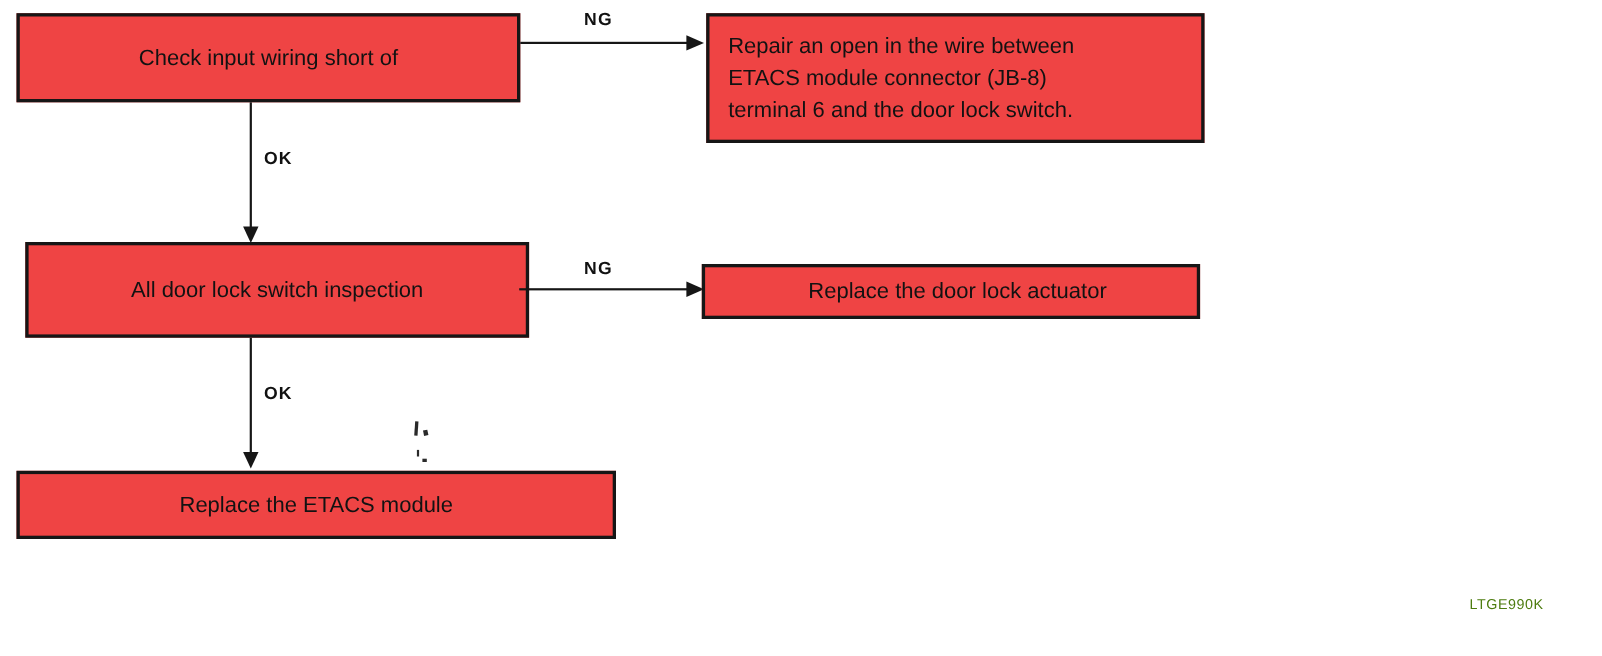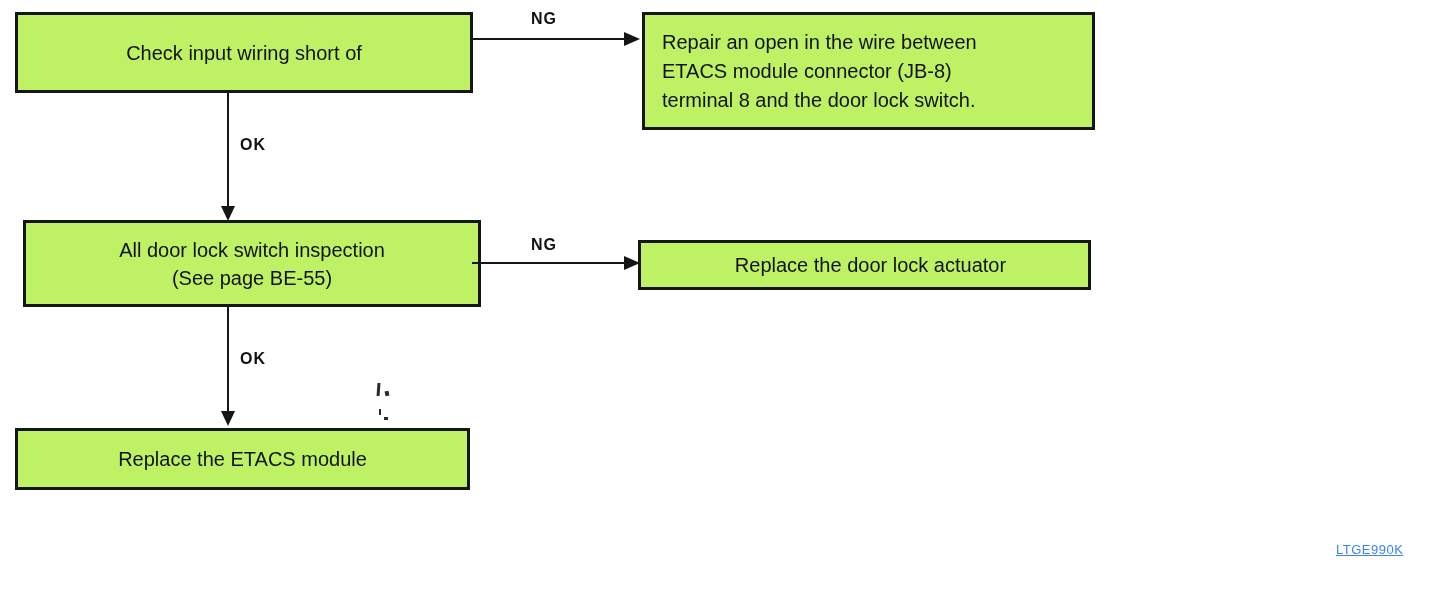--- a/index.html
+++ b/index.html
@@ -13,36 +13,36 @@
     height: 596px;
     background: #ffffff;
     font-family: "Liberation Sans", "DejaVu Sans", sans-serif;
     color: #121212;
     overflow: hidden;
   }
   .fbox {
     position: absolute;
     box-sizing: border-box;
     border: 3px solid #161616;
-    background: #bef264;
+    background: #ef4444;
     display: flex;
     flex-direction: column;
     justify-content: center;
     font-size: 20px;
     line-height: 28px;
     color: #121212;
   }
   .fbox.centered { align-items: center; text-align: center; }
   .fbox.leftal   { align-items: flex-start; text-align: right; padding-left: 17px; padding-right: 8px; line-height: 29px; }
 
   .box-check      { left: 15px;  top: 12px;  width: 458px; height: 81px;  }
   .box-repair     { left: 642px; top: 12px;  width: 453px; height: 118px; }
   .box-inspection { left: 23px;  top: 220px; width: 458px; height: 87px;  }
   .box-actuator   { left: 638px; top: 240px; width: 453px; height: 50px; padding-left: 12px;  }
-  .box-etacs      { left: 15px;  top: 428px; width: 455px; height: 62px;  }
+  .box-etacs      { left: 15px;  top: 428px; width: 545px; height: 62px;  }
 
   .hline { position: absolute; height: 2px; background: #161616; }
   .vline { position: absolute; width: 2px;  background: #161616; }
   .arrowhead-right {
     position: absolute; width: 0; height: 0;
     border-top: 7px solid transparent;
     border-bottom: 7px solid transparent;
     border-left: 16px solid #161616;
   }
   .arrowhead-down {
@@ -57,22 +57,21 @@
     font-weight: bold;
     letter-spacing: 1px;
     color: #111111;
   }
   .footer-code {
     position: absolute;
     left: 1336px;
     top: 542px;
     font-size: 13px;
     letter-spacing: 0.5px;
-    color: #3b82f6;
-    text-decoration: underline;
+    color: #4d7c0f;
   }
   .speck { position: absolute; background: #2a2a2a; }
   .speck1 { left: 377px; top: 383px; width: 3px; height: 13px; transform: rotate(4deg); }
   .speck2 { left: 385px; top: 391px; width: 4px; height: 5px;  transform: rotate(-12deg); }
   .speck3 { left: 379px; top: 409px; width: 2px; height: 6px; }
   .speck4 { left: 384px; top: 417px; width: 4px; height: 3px; }
 </style>
 </head>
 <body>
 
@@ -82,30 +81,29 @@
     <div>Check input wiring short of</div>
   </div>
 
   <div class="hline" style="left:473px; top:38px; width:153px;"></div>
   <div class="arrowhead-right" style="left:624px; top:32px;"></div>
   <div class="flow-label" style="left:531px; top:10px;">NG</div>
 
   <div class="fbox leftal box-repair">
     <div>Repair an open in the wire between</div>
     <div>ETACS module connector (JB-8)</div>
-    <div>terminal 8 and the door lock switch.</div>
+    <div>terminal 6 and the door lock switch.</div>
   </div>
 
   <div class="vline" style="left:227px; top:93px; height:115px;"></div>
   <div class="arrowhead-down" style="left:221px; top:206px;"></div>
   <div class="flow-label" style="left:240px; top:136px;">OK</div>
 
   <div class="fbox centered box-inspection">
     <div>All door lock switch inspection</div>
-    <div>(See page BE-55)</div>
   </div>
 
   <div class="hline" style="left:472px; top:262px; width:154px;"></div>
   <div class="arrowhead-right" style="left:624px; top:256px;"></div>
   <div class="flow-label" style="left:531px; top:236px;">NG</div>
 
   <div class="fbox centered box-actuator">
     <div>Replace the door lock actuator</div>
   </div>
 

